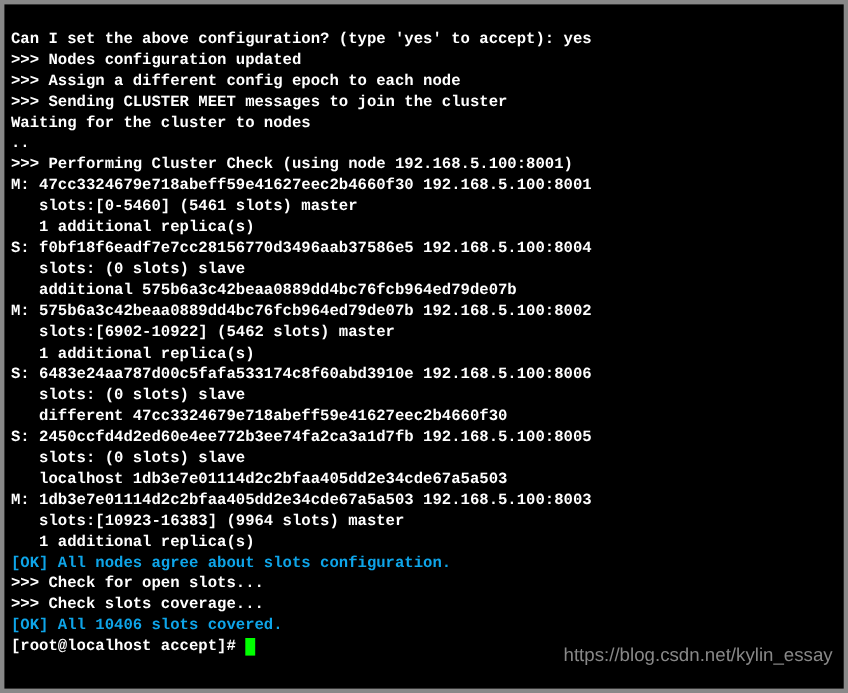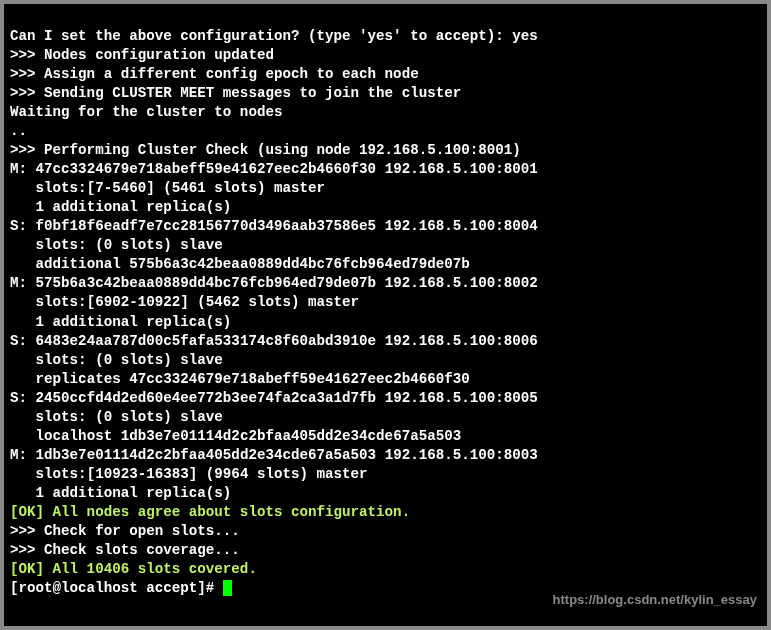--- a/index.html
+++ b/index.html
@@ -16,62 +16,62 @@
       height: 622px;
       padding: 4px 6px;
       color: #fff;
       font-size: 14.2px;
       line-height: 1.34;
       font-weight: bold;
       white-space: pre;
       position: relative;
       overflow: hidden;
     }
-    .green { color: #bef264; }
+    .green { color: #0ea5e9; }
     .white { color: #fff; text-align: center; }
     .cursor {
       display: inline-block;
       width: 9px;
       height: 16px;
       background: #00ff00;
       vertical-align: text-bottom;
     }
     .watermark {
       position: absolute;
       bottom: 18px;
       right: 10px;
       color: #888;
       font-family: Arial, sans-serif;
-      font-size: 13px;
-      font-weight: bold;
+      font-size: 17px;
+      font-weight: normal;
     }
   </style>
 </head>
 <body>
 
 <div class="terminal">
 <span class="white">Can I set the above configuration? (type 'yes' to accept): </span><span class="white">yes</span>
 <span class="white">&gt;&gt;&gt; Nodes configuration updated</span>
 <span class="white">&gt;&gt;&gt; Assign a different config epoch to each node</span>
 <span class="white">&gt;&gt;&gt; Sending CLUSTER MEET messages to join the cluster</span>
 <span class="white">Waiting for the cluster to nodes</span>
 <span class="white">..</span>
 <span class="white">&gt;&gt;&gt; Performing Cluster Check (using node 192.168.5.100:8001)</span>
 <span class="white"><span>M</span>: <span>47cc3324679e718abeff59e41627eec2b4660f30</span> <span>192.168.5.100:8001</span>
-   <span>slots:[7-5460] (5461 slots) master</span>
+   <span>slots:[0-5460] (5461 slots) master</span>
    <span>1 additional replica(s)</span></span>
 <span class="white"><span>S</span>: <span>f0bf18f6eadf7e7cc28156770d3496aab37586e5</span> <span>192.168.5.100:8004</span>
    <span>slots: (0 slots) slave</span>
    <span>additional 575b6a3c42beaa0889dd4bc76fcb964ed79de07b</span></span>
 <span class="white"><span>M</span>: <span>575b6a3c42beaa0889dd4bc76fcb964ed79de07b</span> <span>192.168.5.100:8002</span>
    <span>slots:[6902-10922] (5462 slots) master</span>
    <span>1 additional replica(s)</span></span>
 <span class="white"><span>S</span>: <span>6483e24aa787d00c5fafa533174c8f60abd3910e</span> <span>192.168.5.100:8006</span>
    <span>slots: (0 slots) slave</span>
-   <span>replicates 47cc3324679e718abeff59e41627eec2b4660f30</span></span>
+   <span>different 47cc3324679e718abeff59e41627eec2b4660f30</span></span>
 <span class="white"><span>S</span>: <span>2450ccfd4d2ed60e4ee772b3ee74fa2ca3a1d7fb</span> <span>192.168.5.100:8005</span>
    <span>slots: (0 slots) slave</span>
    <span>localhost 1db3e7e01114d2c2bfaa405dd2e34cde67a5a503</span></span>
 <span class="white"><span>M</span>: <span>1db3e7e01114d2c2bfaa405dd2e34cde67a5a503</span> <span>192.168.5.100:8003</span>
    <span>slots:[10923-16383] (9964 slots) master</span>
    <span>1 additional replica(s)</span></span>
 <span class="green">[OK] All nodes agree about slots configuration.</span>
 <span class="white">&gt;&gt;&gt; Check for open slots...</span>
 <span class="white">&gt;&gt;&gt; Check slots coverage...</span>
 <span class="green">[OK] All 10406 slots covered.</span>

